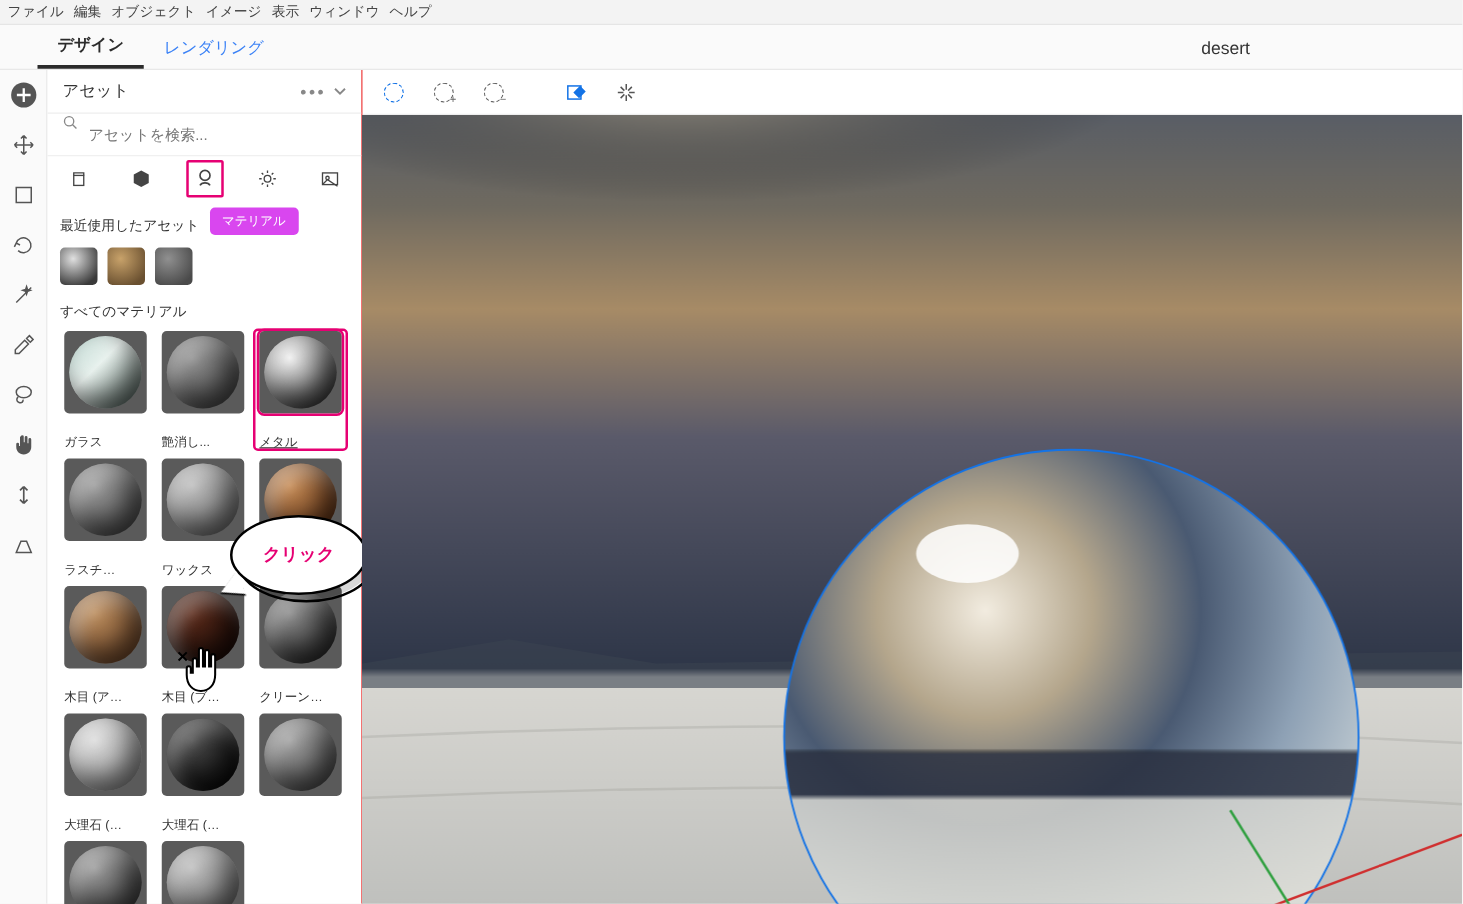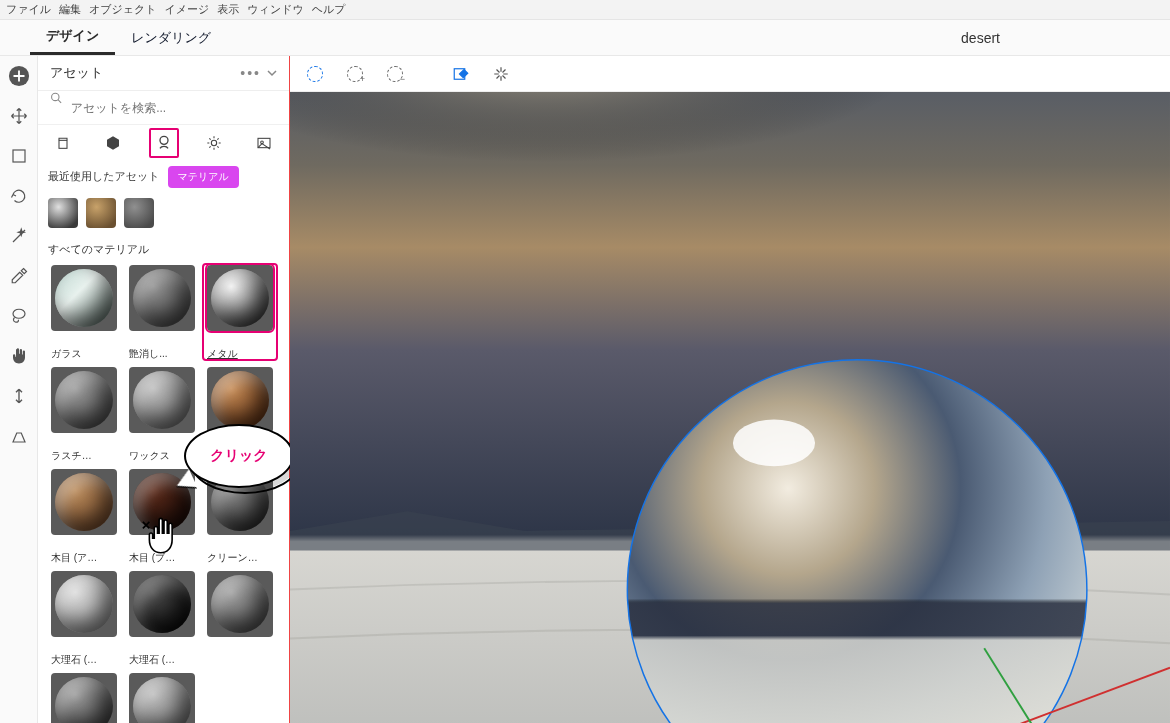--- a/index.html
+++ b/index.html
@@ -2,21 +2,21 @@
 <html><head>
 <meta charset="utf-8">
 <style>
   * { box-sizing: border-box; margin: 0; padding: 0; font-family: -apple-system, "Segoe UI", Meiryo, sans-serif; }
   body { width: 1170px; height: 723px; overflow: hidden; background: #f5f5f5; color: #333; font-size: 12px; }
 
   .menubar { display: flex; gap: 8px; align-items: center; height: 20px; padding: 0 6px; background: #f3f3f3; border-bottom: 1px solid #e5e5e5; }
   .menubar span { font-size: 11px; color: #444; cursor: default; }
 
   .tabbar { display: flex; align-items: center; height: 36px; background: #fafafa; border-bottom: 1px solid #e8e8e8; padding: 0 30px 0 30px; position: relative; }
-  .tabbar .tab { padding: 0 16px; height: 100%; display: flex; align-items: center; font-size: 13px; color: #0f172a; cursor: pointer; }
+  .tabbar .tab { padding: 0 16px; height: 100%; display: flex; align-items: center; font-size: 13px; color: #3b82f6; cursor: pointer; }
   .tabbar .tab.active { color: #2b2b2b; font-weight: 600; border-bottom: 3px solid #2b2b2b; }
   .tabbar .doc-title { position: absolute; right: 170px; font-size: 14px; color: #333; }
 
   .main { display: flex; height: calc(723px - 56px); }
 
   .toolcol { width: 38px; background: #fafafa; border-right: 1px solid #e8e8e8; display: flex; flex-direction: column; align-items: center; padding-top: 8px; gap: 16px; }
   .toolcol .tool { width: 24px; height: 24px; display: flex; align-items: center; justify-content: center; color: #555; cursor: pointer; }
   .toolcol svg { width: 18px; height: 18px; }
   .tool-add { color: #1085e6; }
   .tool-add svg { width: 22px; height: 22px; }
@@ -29,21 +29,21 @@
 
   .search { display: flex; gap: 8px; height: 36px; padding: 0 12px; border-bottom: 1px solid #f0f0f0; color: #888; }
   .search svg { width: 14px; height: 14px; }
   .search input { border: none; outline: none; font-size: 12px; color: #555; width: 100%; background: transparent; }
 
   .cat-tabs { display: flex; align-items: center; justify-content: space-between; height: 40px; padding: 0 10px; }
   .cat-tabs .cat { width: 30px; height: 30px; display: flex; align-items: center; justify-content: center; cursor: pointer; }
   .cat.active { border: 2px solid #e60073; border-radius: 2px; }
   .cat svg { width: 16px; height: 16px; color: #444; }
 
-  .recent-row { display: flex; align-items: center; gap: 8px; padding: 4px 10px; }
+  .recent-row { display: flex; align-items: flex-end; gap: 8px; padding: 4px 10px; }
   .recent-row .lbl { font-size: 11px; color: #333; }
   .chip { background: #d946ef; color: #fff; border-radius: 4px; padding: 4px 10px; font-size: 10px; }
 
   .recent-thumbs { display: flex; gap: 8px; padding: 6px 10px; }
   .recent-thumbs .th { width: 30px; height: 30px; border-radius: 4px; background: #888; }
 
   .subhead { padding: 8px 10px 4px; font-size: 11px; color: #333; }
 
   .grid { display: grid; grid-template-columns: repeat(3, 72px); gap: 6px; padding: 4px 10px; overflow-y: auto; }
   .mat { display: flex; flex-direction: column; align-items: center; gap: 16px; cursor: pointer; position: relative; }
@@ -58,21 +58,21 @@
   .viewport-wrap { flex: 1; display: flex; flex-direction: column; background: #f8f8f8; }
   .vp-toolbar { display: flex; align-items: center; height: 36px; gap: 18px; padding: 0 14px; border-bottom: 1px solid #eee; background: #fff; }
   .vp-toolbar .vbtn { width: 22px; height: 22px; display: flex; align-items: center; justify-content: center; color: #555; cursor: pointer; }
   .vp-toolbar svg { width: 18px; height: 18px; }
 
   .viewport { flex: 1; position: relative; overflow: hidden; }
   .sky { position: absolute; inset: -50px 0 0 0; }
 
   
   .speech {
-    position: absolute; left: 146px; top: 368px; width: 110px; height: 64px;
+    position: absolute; left: 146px; top: 356px; width: 110px; height: 64px;
     pointer-events: none;
   }
   .bubble {
     position: absolute; inset: 0;
     background: #fff; border: 2px solid #000; border-radius: 50%;
     display: flex; align-items: center; justify-content: center;
     font-size: 14px; font-weight: 700; color: #e60073;
     box-shadow: 4px 4px 0 rgba(0,0,0,0.15);
   }
   .bubble-back {

